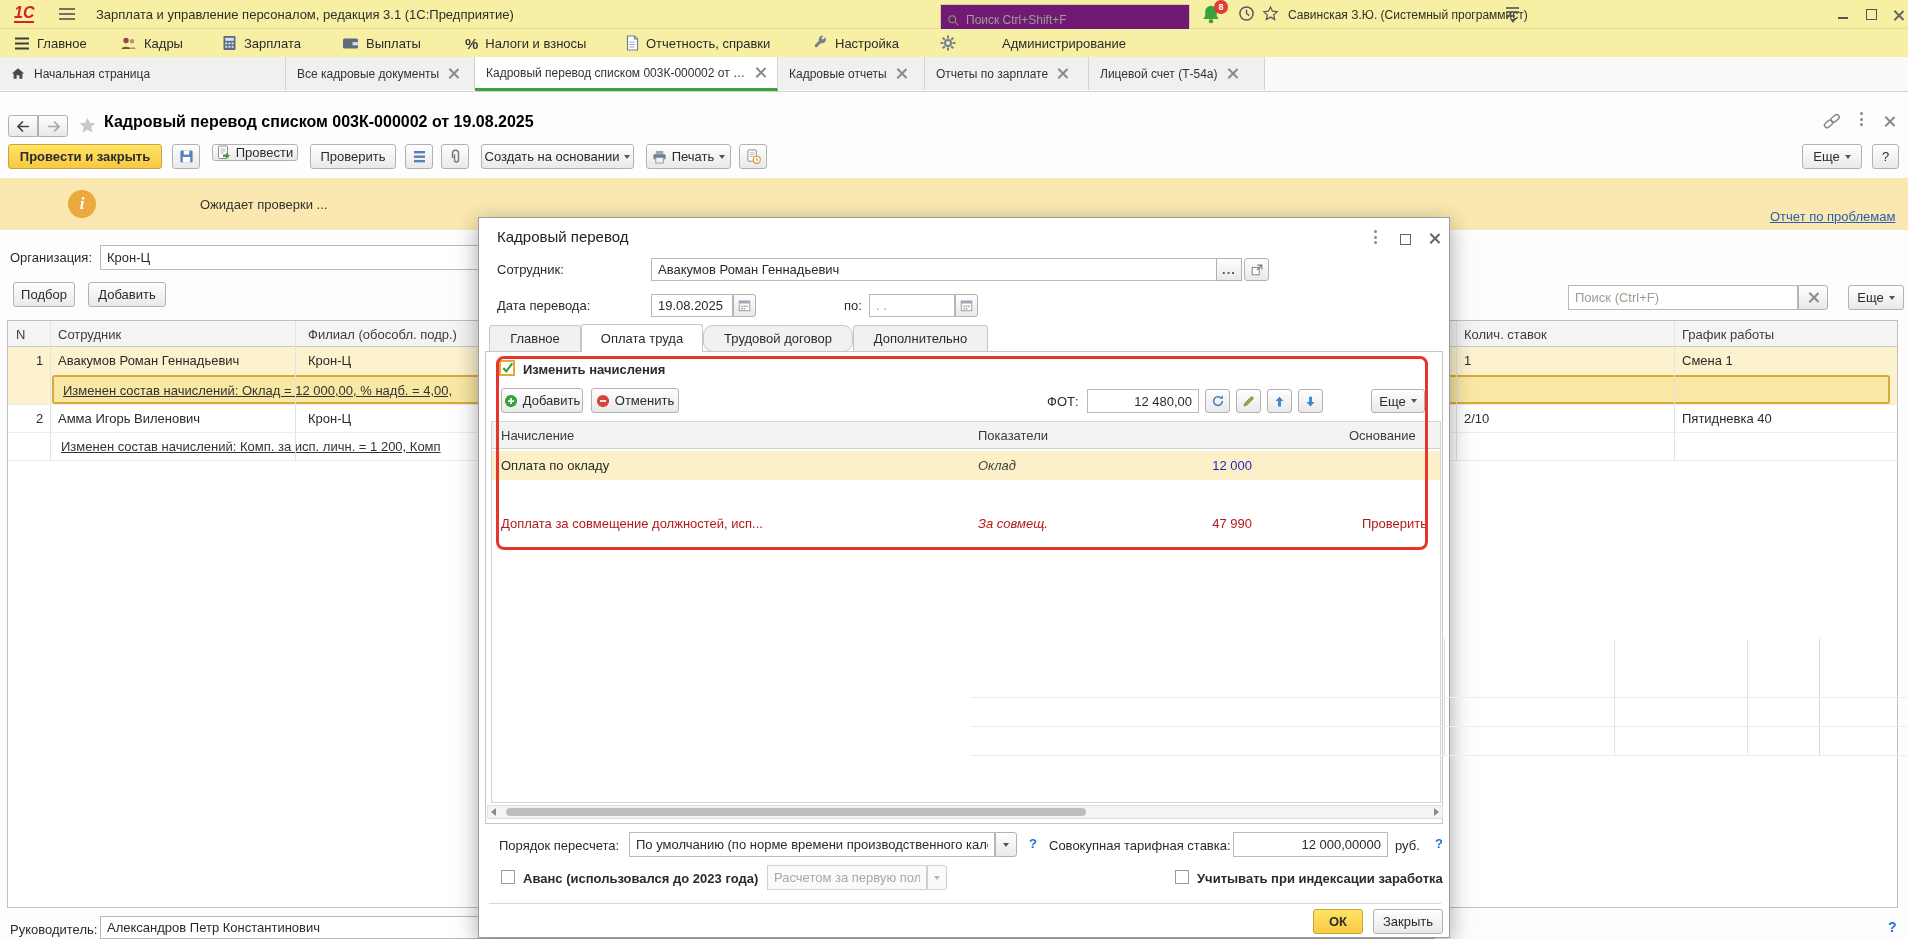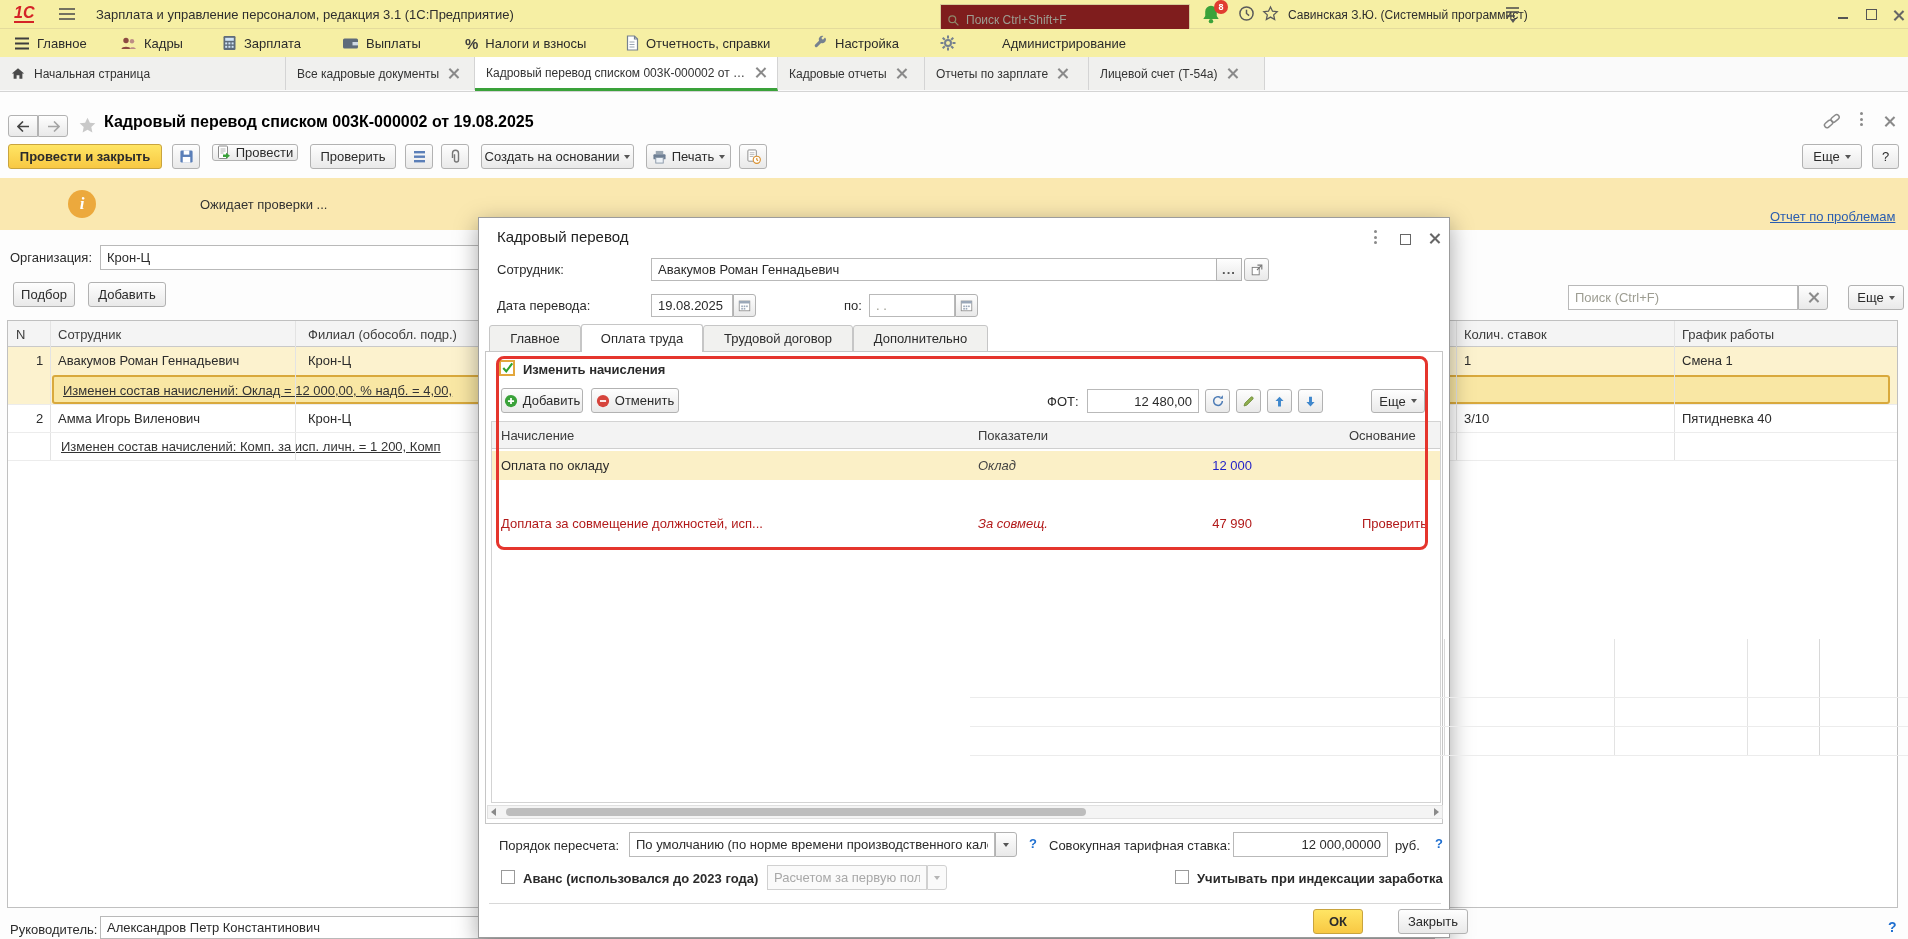--- a/index.html
+++ b/index.html
@@ -59,21 +59,21 @@
 <div class="screen">
 
   <div class="titlebar">
     <span class="lbl" style="left:14px;top:4px;font-size:16px;font-weight:bold;font-style:italic;color:#d42327;border-bottom:2px solid #d42327;line-height:17px;">1С</span>
     <span class="abs" style="left:58px;top:7px;">
       <svg width="18" height="14" viewBox="0 0 18 14">
           <path d="M1 2h16M1 7h16M1 12h16" stroke="#4a4a4a" stroke-width="1.7"></path>
         </svg>
     </span>
     <span class="lbl" style="left:96px;top:7px;color:#2e2e2e;">Зарплата и управление персоналом, редакция 3.1 (1С:Предприятие)</span>
-    <div class="input" style="left:940px;top:4px;width:250px;height:32px;background:#7f1d1d;border-color:#d6cd97;gap:6px;">
+    <div class="input" style="left:940px;top:4px;width:250px;height:32px;background:#701a75;border-color:#d6cd97;gap:6px;">
       <span>
         <svg width="13" height="13" viewBox="0 0 16 16">
             <circle cx="6.5" cy="6.5" r="4.2" fill="none" stroke="#8e886a" stroke-width="1.5"></circle>
             <path d="M10 10l4 4" stroke="#8e886a" stroke-width="1.5"></path>
           </svg>
       </span>
       <span class="ph" style="font-size:12px;">Поиск Ctrl+Shift+F</span>
     </div>
     <span class="abs" style="left:1200px;top:3px;">
       <svg width="22" height="22" viewBox="0 0 16 16">
@@ -370,21 +370,21 @@
   </div>
 
   <div class="band" style="left:52px;top:375px;width:1838px;height:29px;">
     <span class="lbl note" style="left:9px;top:6px;">Изменен состав начислений: Оклад = 12 000,00, % надб. = 4,00,</span>
   </div>
 
   <div class="abs" style="left:8px;top:405px;width:1889px;height:28px;">
     <span class="lbl" style="left:28px;top:6px;">2</span>
     <span class="lbl" style="left:50px;top:6px;">Амма Игорь Виленович</span>
     <span class="lbl" style="left:300px;top:6px;">Крон-Ц</span>
-    <span class="lbl" style="left:1456px;top:6px;">3/10</span>
+    <span class="lbl" style="left:1456px;top:6px;">2/10</span>
     <span class="lbl" style="left:1674px;top:6px;">Пятидневка 40</span>
   </div>
   <span class="lbl note" style="left:61px;top:439px;">Изменен состав начислений:  Комп. за исп. личн. = 1 200,  Комп</span>
 
   <div class="vline" style="left:50px;top:321px;height:139px;"></div>
   <div class="vline" style="left:295px;top:321px;height:139px;"></div>
   <div class="vline" style="left:1456px;top:321px;height:139px;background:#e3e3e3;"></div>
   <div class="vline" style="left:1674px;top:321px;height:139px;"></div>
   <div class="hline" style="left:8px;top:404px;width:1889px;"></div>
   <div class="hline" style="left:8px;top:432px;width:1889px;"></div>
@@ -457,21 +457,21 @@
           </g>
         </svg>
     </div>
 
     <div class="dtab" style="left:10px;top:107px;width:92px;height:27px;">
         <span>Главное</span>
       </div>
     <div class="dtab active" style="left:102px;top:106px;width:122px;height:28px;">
         <span>Оплата труда</span>
       </div>
-    <div class="dtab" style="left:224px;top:107px;width:150px;height:27px;">
+    <div class="dtab" style="left:224px;top:107px;width:150px;height:27px;border-radius:10px;">
         <span>Трудовой договор</span>
       </div>
     <div class="dtab" style="left:374px;top:107px;width:135px;height:27px;">
         <span>Дополнительно</span>
       </div>
 
     <div class="panel" style="left:6px;top:133px;width:958px;height:473px;"></div>
 
     <div class="cb" style="left:20px;top:142px;width:16px;height:16px;border:2px solid #e3a73c;">
       <svg width="12" height="12" viewBox="0 0 14 14" style="margin:0 0 0 1px;">
@@ -584,20 +584,20 @@
     <div class="btn" style="left:448px;top:647px;width:20px;height:25px;padding:0;border-radius:0 3px 3px 0;border-color:#d0d0d0;background:#fafafa;">
         <span class="caret" style="border-top-color:#b5b5b5;"></span>
       </div>
     <div class="cb" style="left:696px;top:652px;"></div>
     <span class="lbl" style="left:718px;top:653px;font-weight:bold;">Учитывать при индексации заработка</span>
 
     <div class="hline" style="left:10px;top:685px;width:952px;background:#d8d8d8;"></div>
     <div class="btn ybtn" style="left:834px;top:691px;width:50px;height:25px;">
         <span>ОК</span>
       </div>
-    <div class="btn" style="left:894px;top:691px;width:70px;height:25px;margin-left:25px;">
+    <div class="btn" style="left:894px;top:691px;width:70px;height:25px;">
         <span>Закрыть</span>
       </div>
   </div>
 
   <div class="redframe" style="left:496px;top:356px;width:932px;height:194px;"></div>
 
 </div>
 
 </body></html>

